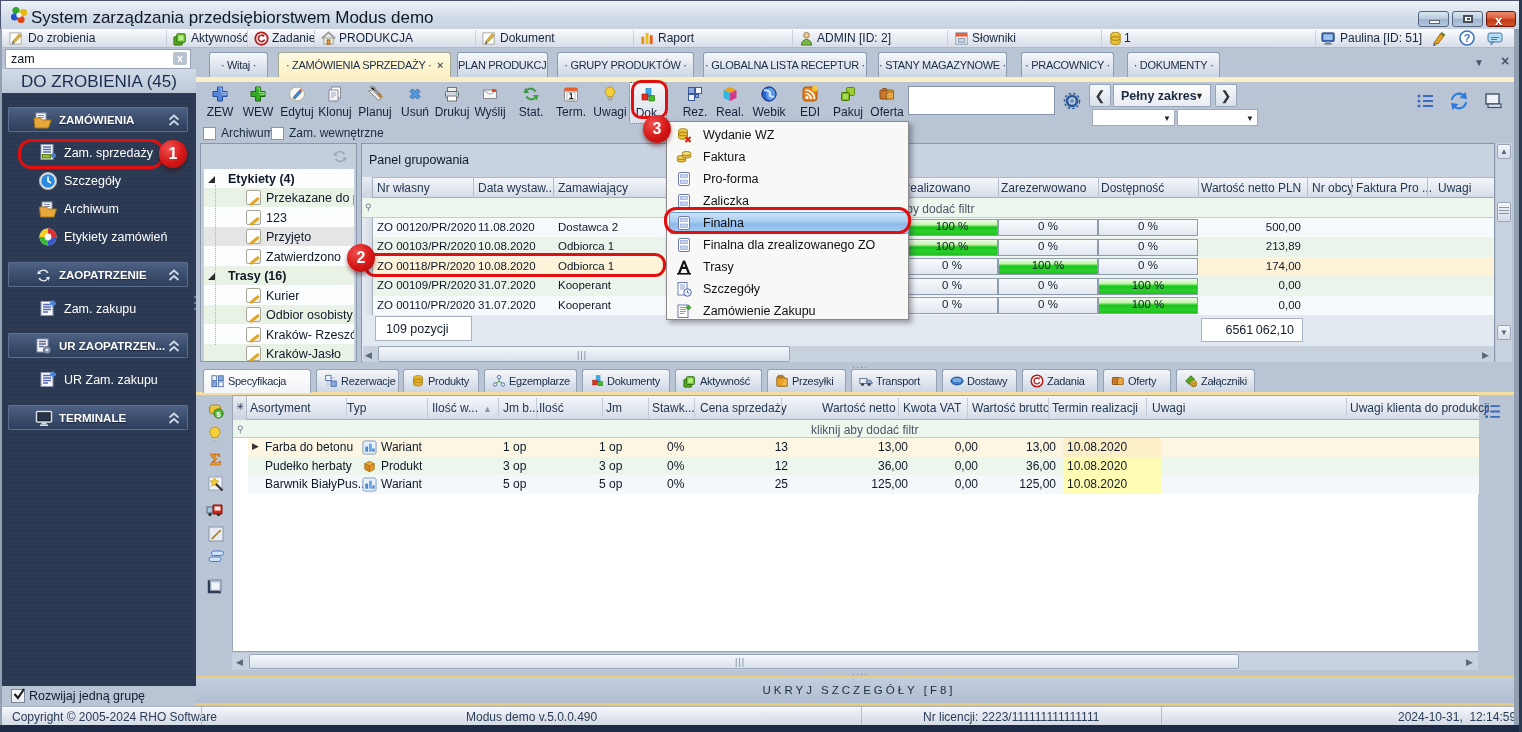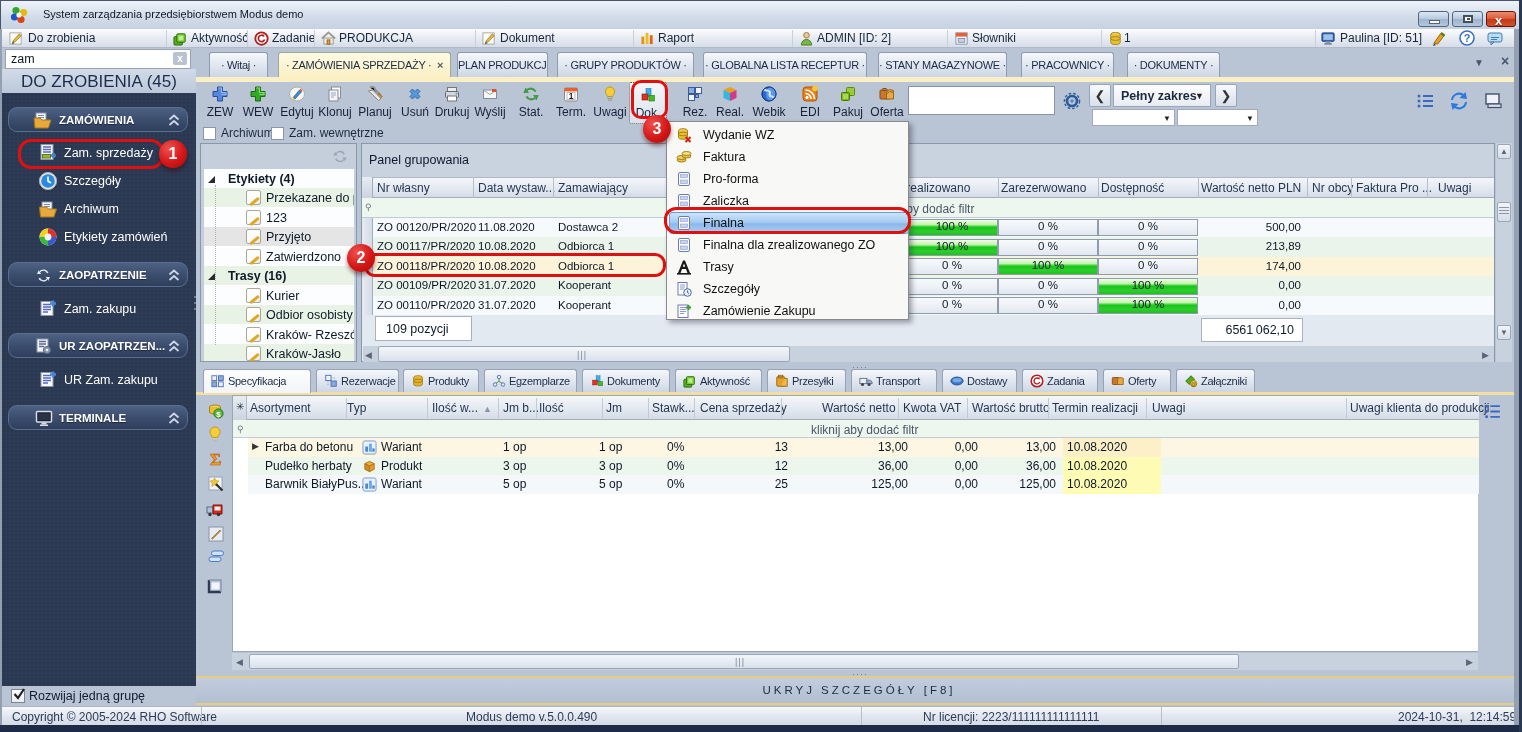--- a/index.html
+++ b/index.html
@@ -1,40 +1,40 @@
 <!DOCTYPE html>
 <html><head><meta charset="utf-8">
 <style>
 html,body{margin:0;padding:0;}
 body{width:1522px;height:732px;overflow:hidden;font-family:"Liberation Sans",sans-serif;font-size:12px;color:#1c2a40;}
 *{box-sizing:border-box;}
 .abs{position:absolute;}
 #win{position:relative;width:1522px;height:732px;background:#b9c4d4;overflow:hidden;}
 
 #titlebar{left:0;top:0;width:1522px;height:29px;background:linear-gradient(#eef3f9,#d3dde9 55%,#c6d2e2);border-top:1px solid #49536b;border-left:1px solid #49536b;border-right:1px solid #49536b;}
-#titlebar .ttl{position:absolute;left:30px;top:7px;font-size:11px;color:#101824;margin-left:12px;}
+#titlebar .ttl{position:absolute;left:30px;top:7px;font-size:17px;color:#101824;}
 .winbtn{position:absolute;top:10px;height:16px;border:1px solid #54657f;border-radius:3px;}
 
 #menubar{left:1px;top:29px;width:1520px;height:19px;background:linear-gradient(#fbfcfe,#e9edf3 45%,#d7dee9);border-bottom:1px solid #b0bac9;}
 .mitem{position:absolute;top:2px;height:15px;font-size:12px;color:#18263c;}
 
 #tabrow{left:196px;top:48px;width:1326px;height:29px;background:transparent;}
 .dtab{position:absolute;top:4px;height:25px;border:1px solid #8e9cb2;border-bottom:none;border-radius:3px 3px 0 0;background:linear-gradient(#f6f8fb,#dde4ee 60%,#ccd6e4);text-align:center;font-size:11px;letter-spacing:-0.3px;color:#1a2a44;line-height:24px;white-space:nowrap;overflow:hidden;}
 .dtab.act{background:linear-gradient(#fefae4,#fdf3cd 70%,#fbf0c4);border-color:#a0a892;height:25px;z-index:2;}
 
 #ystrip{left:196px;top:77px;width:1318px;height:5px;background:#fbf0c4;}
 #toolbar{left:196px;top:82px;width:1326px;height:43px;}
 .tbtn{position:absolute;top:0;width:38px;height:42px;text-align:center;}
 .tbtn .ic{position:absolute;left:50%;top:3px;transform:translateX(-50%);width:18px;height:18px;}
 .tbtn .lb{position:absolute;left:50%;transform:translateX(-50%);top:23px;font-size:12px;color:#15233a;white-space:nowrap;}
 
 #searchbox{left:5px;top:49px;width:186px;height:20px;background:#fff;border:1px solid #98a4b6;}
 #dozrob{left:2px;top:69px;width:194px;height:24px;background:linear-gradient(#d2dbe7,#bcc8d9);text-align:center;font-size:17px;color:#1c2c4c;line-height:25px;}
 #sidepanel{left:2px;top:93px;width:194px;height:593px;background-color:#2d3b54;background-image:radial-gradient(#293650 1px,transparent 1px);background-size:4px 4px;}
-.sgroup{position:absolute;left:6px;width:180px;height:25px;background:linear-gradient(#4d6183,#3c4e6e 50%,#2e3f5c);border:1px solid #5a6e90;border-radius:9px;color:#fff;font-weight:bold;font-size:11.5px;line-height:24px;text-shadow:0 1px 1px #1a2438;}
+.sgroup{position:absolute;left:6px;width:180px;height:25px;background:linear-gradient(#4d6183,#3c4e6e 50%,#2e3f5c);border:1px solid #5a6e90;border-radius:1px;color:#fff;font-weight:bold;font-size:11.5px;line-height:24px;text-shadow:0 1px 1px #1a2438;}
 .sgroup .gt{position:absolute;left:50px;top:0;}
 .sgroup .chev{position:absolute;right:7px;top:5px;}
 .sitem{position:absolute;left:0;width:194px;height:26px;color:#fff;font-size:12.5px;}
 .sitem .st{position:absolute;left:62px;top:6px;white-space:nowrap;}
 .sitem .sic{position:absolute;left:36px;top:3px;width:20px;height:20px;}
 
 #chkrow{left:0;top:686px;width:196px;height:20px;background:#b9c4d4;}
 #statusbar{left:1px;top:706px;width:1520px;height:19px;background:linear-gradient(#f7f9fc,#e2e7ef 50%,#d4dbe6);border-top:1px solid #aab4c4;font-size:12px;color:#2c3c56;}
 #botborder{left:0;top:725px;width:1522px;height:7px;background:#1d2b47;}
 .hdr{font-size:12px;color:#253750;white-space:nowrap;}
@@ -572,21 +572,21 @@
     <div class="abs" style="left:3px;top:58px;width:7px;height:10px;color:#6a7688;font-size:9px">⚲</div>
     <div class="abs" style="left:505px;top:58px;font-size:12px;color:#4a5668">kliknij aby dodać filtr</div>
 
     <div class="abs mrow" style="top:74px;background:#f7fafd">
         <span class="c1">ZO 00120/PR/2020</span>
         <span class="c2">11.08.2020</span>
         <span class="c3">Dostawca 2</span>
         <span class="c4">500,00</span>
       </div>
     <div class="abs mrow" style="top:93.4px;background:#eaf4ea">
-        <span class="c1">ZO 00117/PR/2020</span>
+        <span class="c1">ZO 00103/PR/2020</span>
         <span class="c2">10.08.2020</span>
         <span class="c3">Odbiorca 1</span>
         <span class="c4">213,89</span>
       </div>
     <div class="abs mrow" style="top:112.8px;background:#fdf3d9">
         <span class="c1">ZO 00118/PR/2020</span>
         <span class="c2">10.08.2020</span>
         <span class="c3">Odbiorca 1</span>
         <span class="c4">174,00</span>
       </div>

